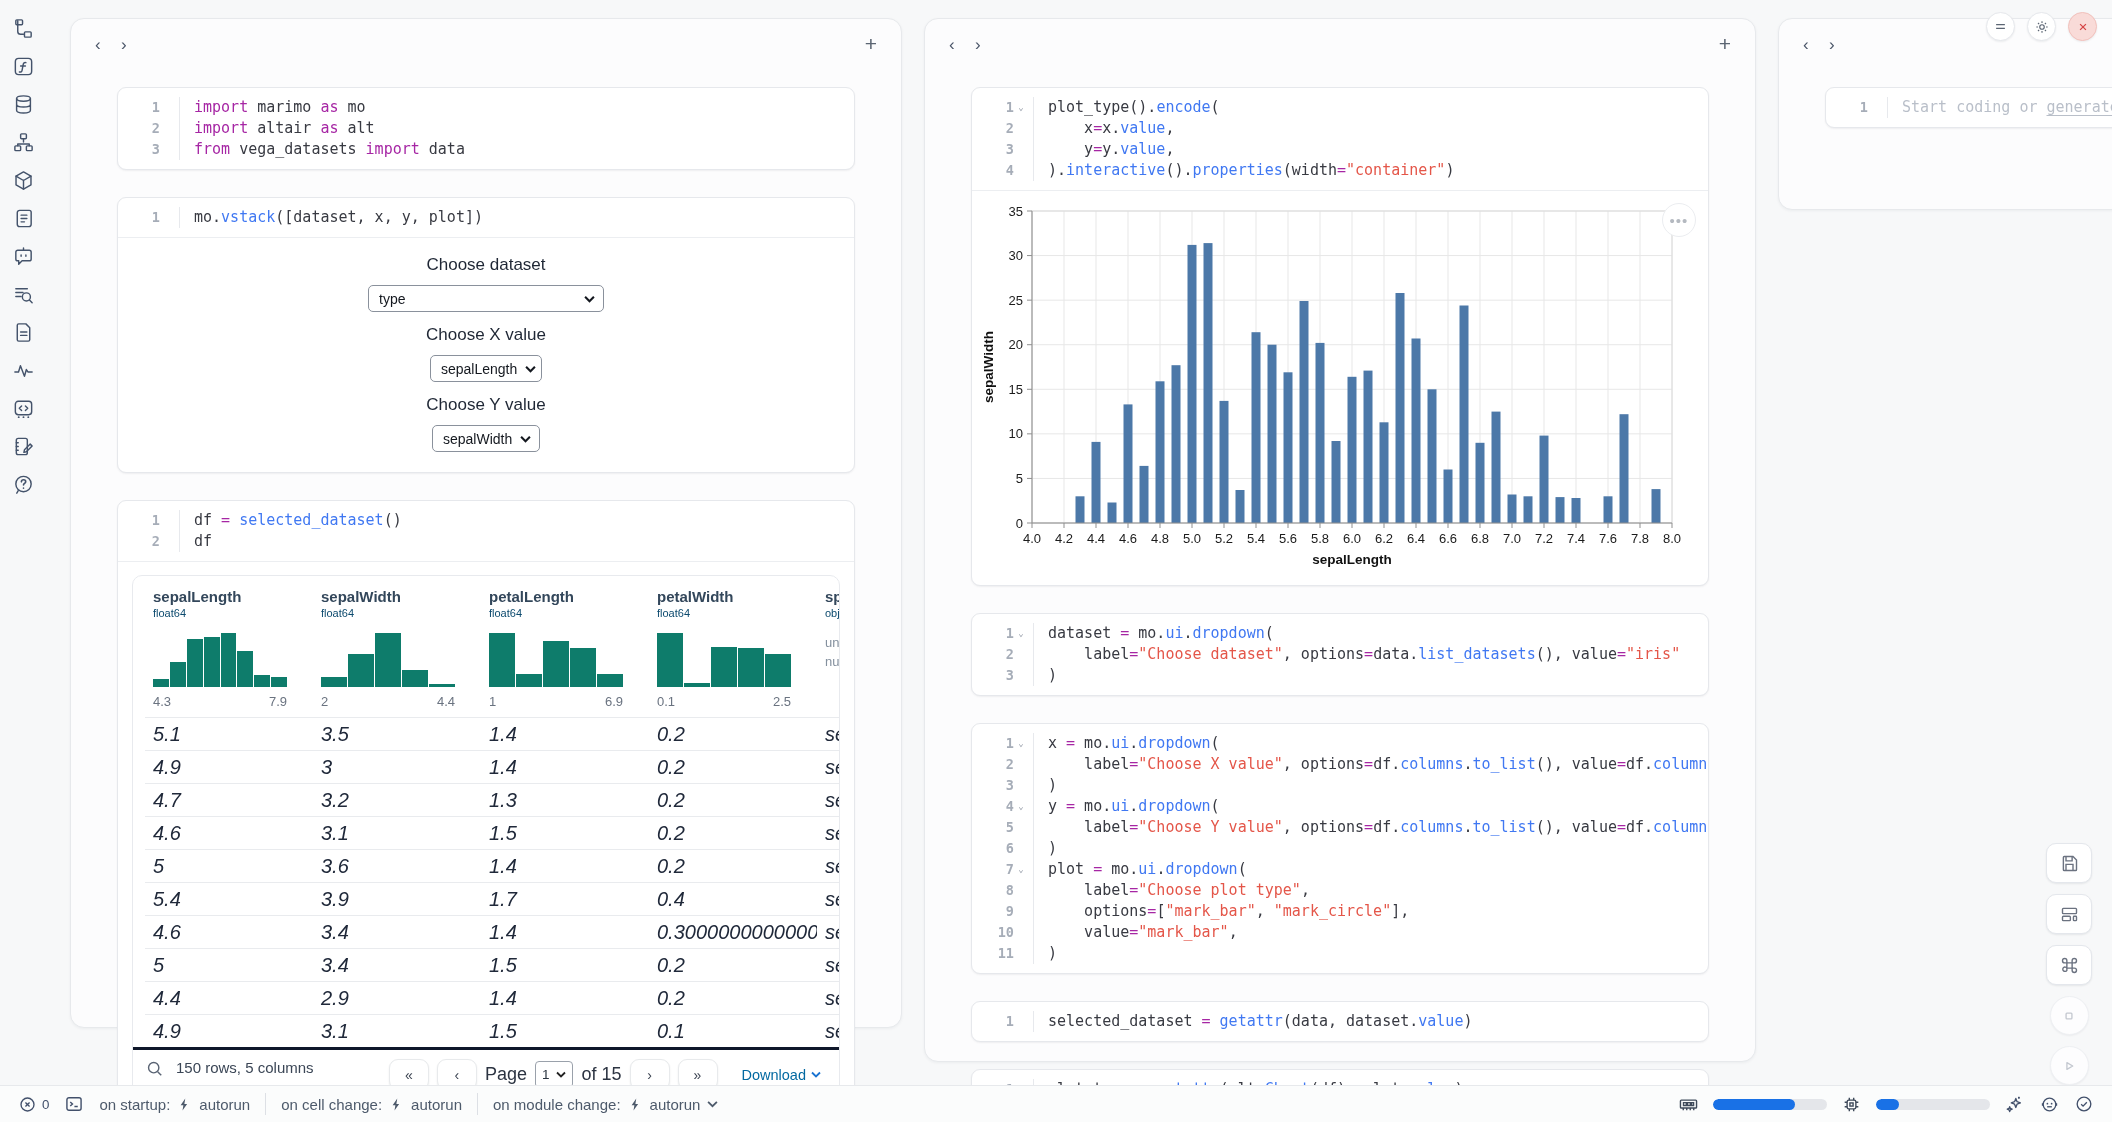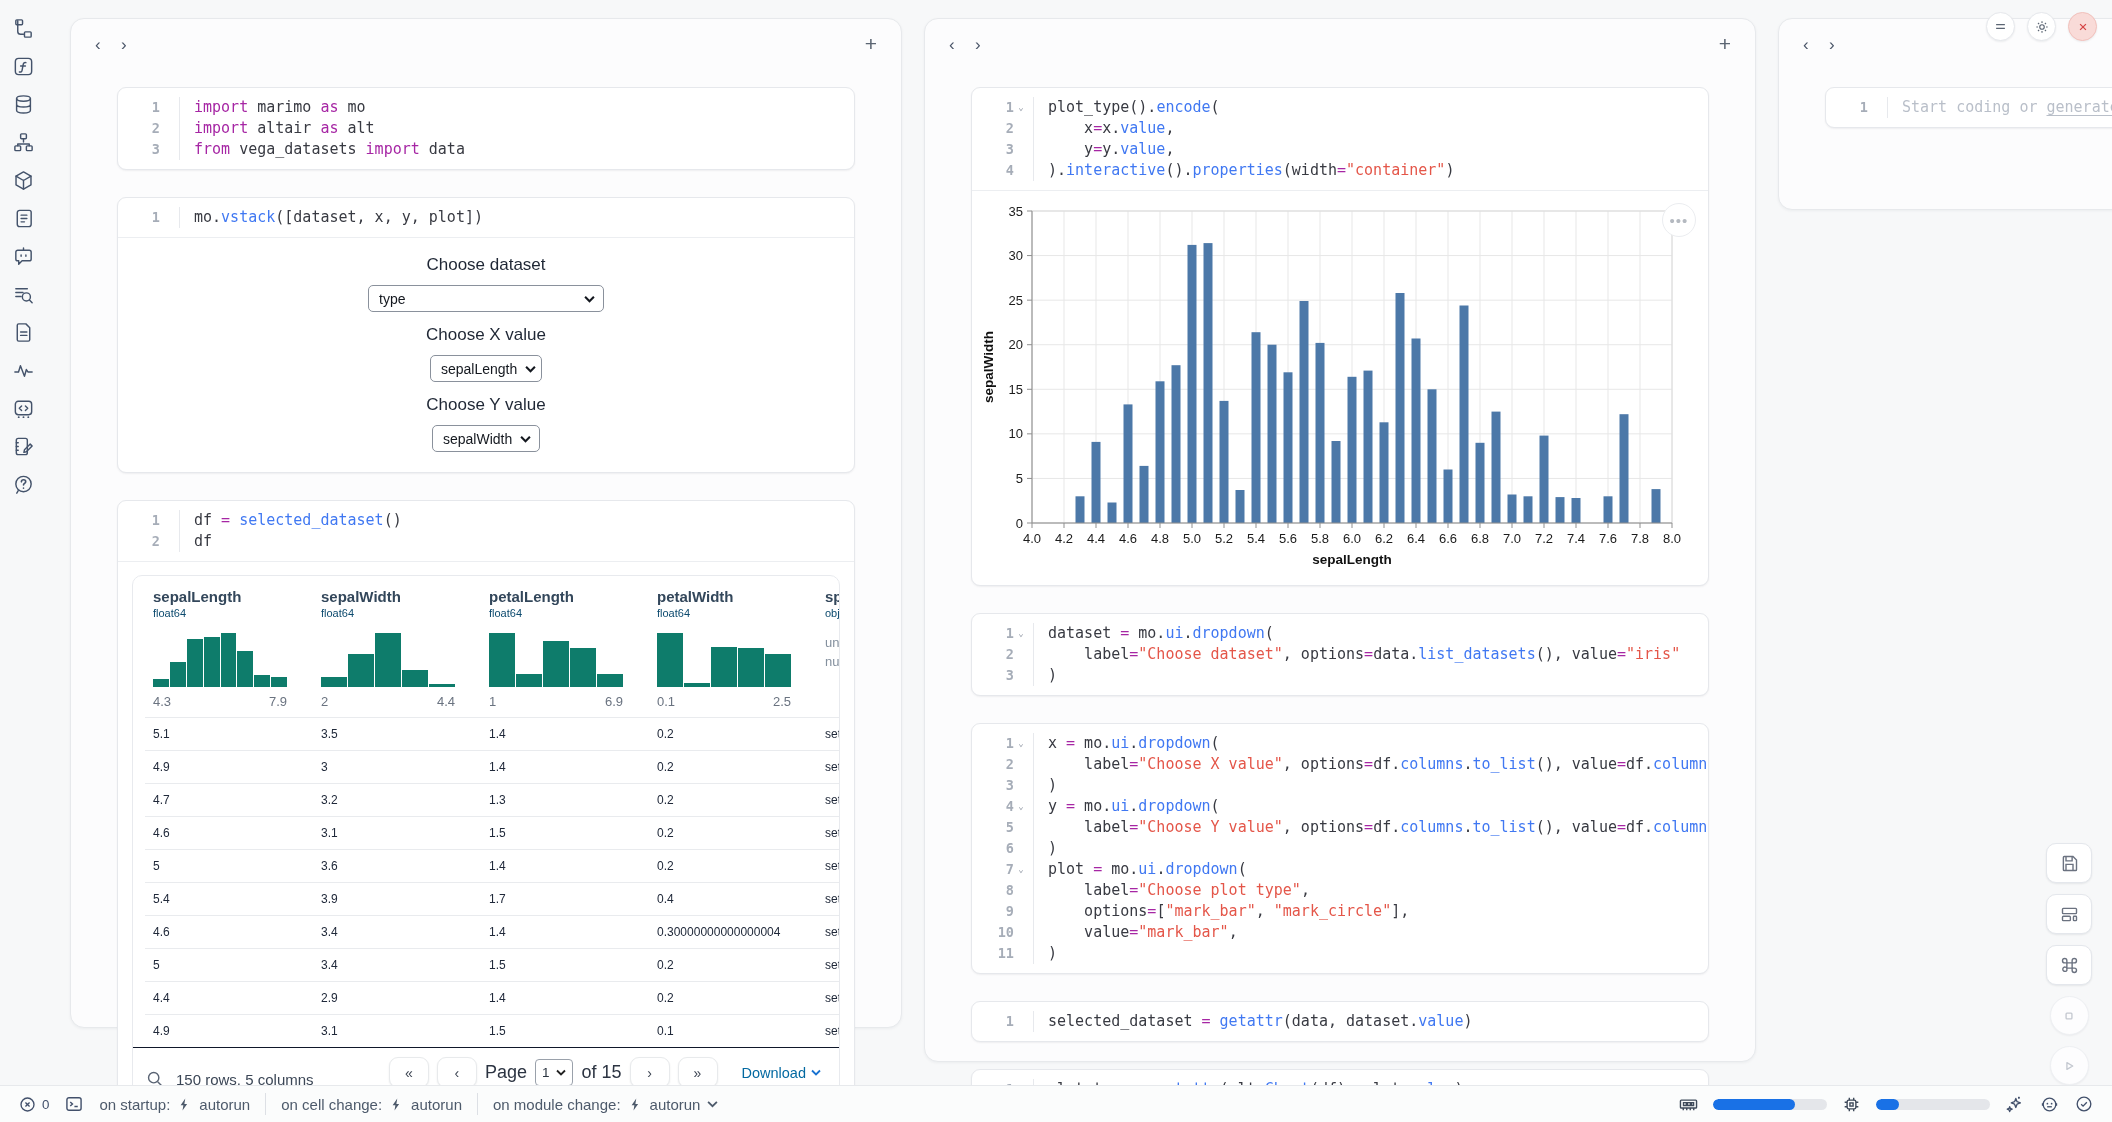--- a/index.html
+++ b/index.html
@@ -43,22 +43,22 @@
   .tclip{width:706px;overflow:hidden;padding:10px 0 0 12px;}
   .thead,.tr{display:grid;grid-template-columns:168px 168px 168px 168px 160px;}
   .th{padding:2px 26px 8px 8px;}
   .th-name{font-weight:bold;font-size:15px;color:#33475b;}
   .th-type{font-size:11px;color:#0c4a6e;margin-top:2px;}
   .hist{height:54px;margin-top:14px;display:flex;align-items:flex-end;gap:1px;}
   .hist span{flex:1;background:#0e7c6b;}
   .hrange{display:flex;justify-content:space-between;font-size:13px;color:#6a7380;margin-top:7px;}
   .th-meta{font-size:13px;color:#84909e;margin-top:14px;line-height:19px;}
   .tr{border-top:1px solid #e9ebee;}
-  .td{height:32px;line-height:32px;font-size:12px;color:#20293a;padding-left:8px;white-space:nowrap;overflow:hidden;}
-  .tfooter{border-top:1px solid #0f172a;display:flex;align-items:flex-end;padding:9px 12px;gap:12px;}
+  .td{height:32px;line-height:32px;font-size:20px;color:#20293a;padding-left:8px;white-space:nowrap;overflow:hidden;font-style:italic;}
+  .tfooter{border-top:3px solid #0f172a;display:flex;align-items:flex-start;padding:9px 12px;gap:12px;}
   .tsummary{font-size:15px;color:#3b4656;}
   .pager{margin-left:auto;display:flex;align-items:center;gap:8px;}
   .pbtn{width:40px;height:31px;border:1px solid #e8eaec;border-radius:9px;background:#fff;
         box-shadow:0 1px 2px rgba(16,24,40,.08);color:#3c4452;font-size:14px;cursor:pointer;}
   .ptext{font-size:18px;color:#2c3442;}
   .pselect{height:25px;padding:0 6px;border:1px solid #9aa1ab;border-radius:4px;display:inline-flex;
            align-items:center;gap:7px;font-size:13.5px;cursor:pointer;background:#fff;}
   .dl{margin-left:10px;display:inline-flex;align-items:center;gap:5px;color:#0369a1;font-size:14.5px;
       background:none;border:none;cursor:pointer;}
   

